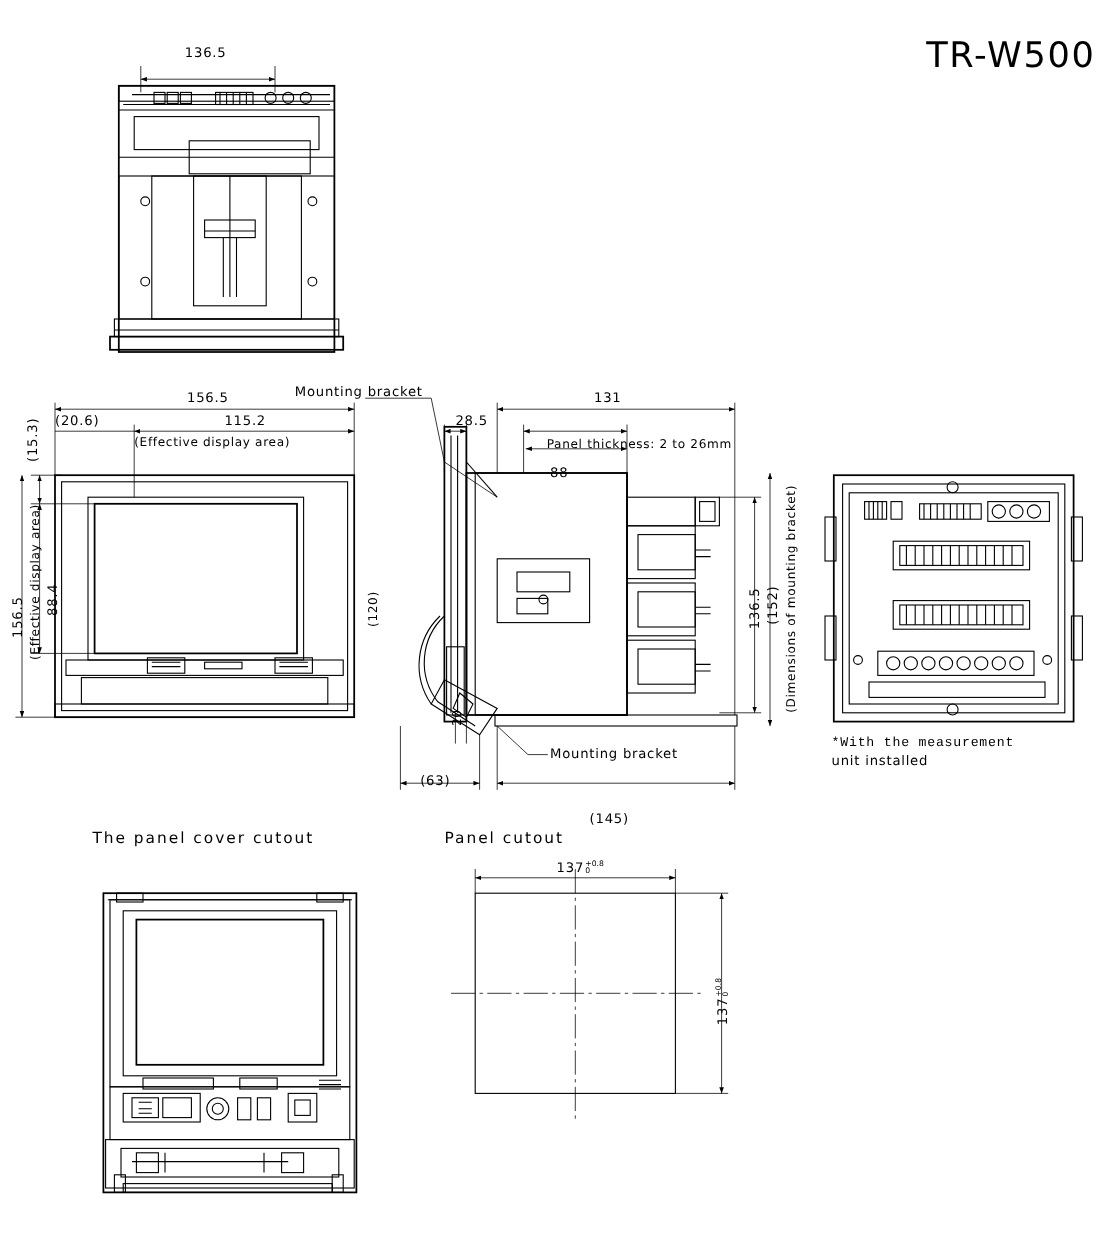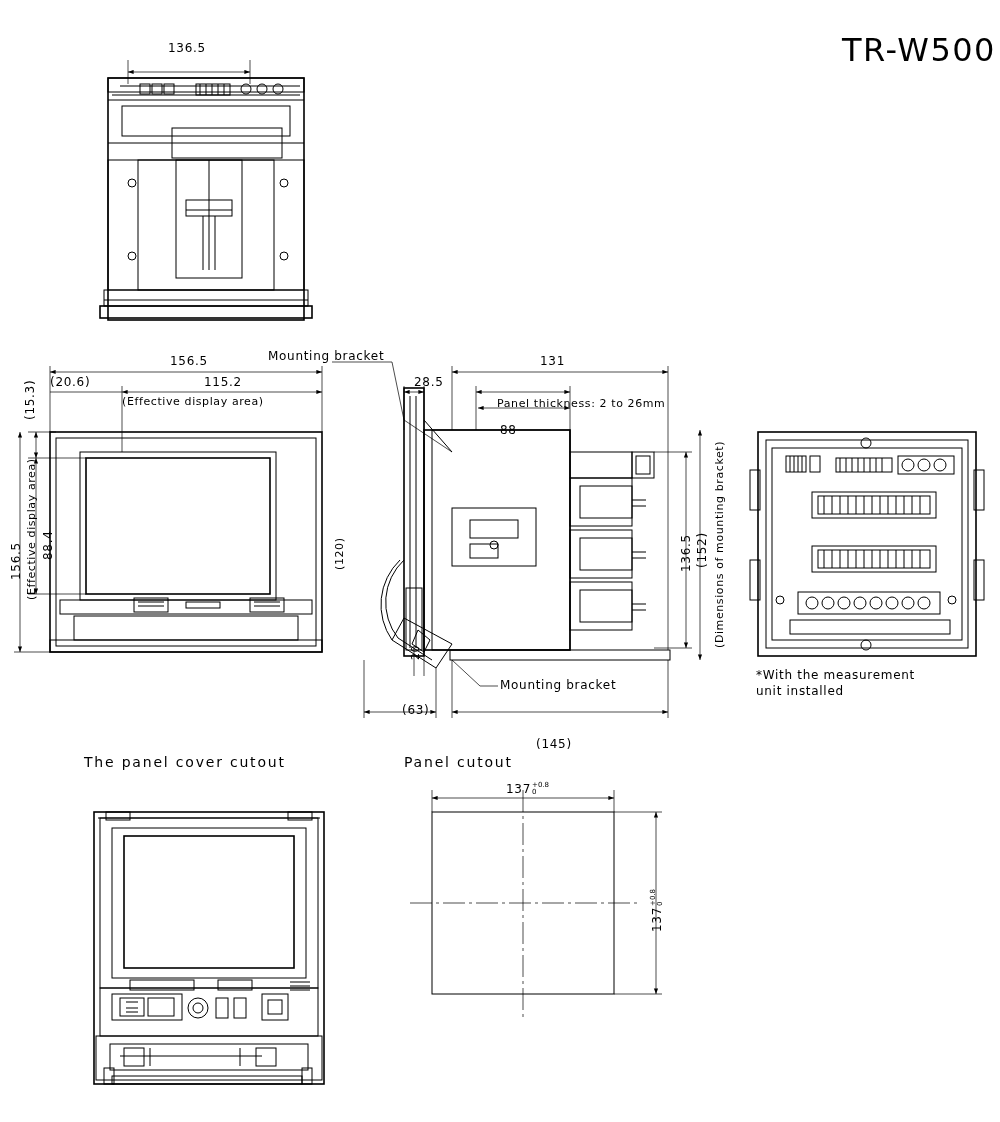--- a/index.html
+++ b/index.html
@@ -356,25 +356,25 @@
   <div class="lbl" style="left:268px; top:350px;">Mounting bracket</div>
   <div class="lbl" style="left:540px; top:355px;">131</div>
   <div class="lbl" style="left:414px; top:376px;">28.5</div>
   <div class="lbl" style="left:500px; top:376px;margin-top:48px;">88</div>
   <div class="lbl small" style="left:468px; top:398px;margin-left:29px;">Panel thickness: 2 to 26mm</div>
   <div class="lbl vert" style="left:680px; top:572px;">136.5</div>
   <div class="lbl vert" style="left:696px; top:568px;">(152)</div>
   <div class="lbl small vert" style="left:714px; top:648px;">(Dimensions of mounting bracket)</div>
   <div class="lbl small vert" style="left:334px; top:570px;">(120)</div>
   <div class="lbl small vert" style="left:410px; top:660px;">20</div>
-  <div class="lbl" style="left:402px; top:704px;">(63)</div>
+  <div class="lbl" style="left:382px; top:704px;">(63)</div>
   <div class="lbl" style="left:536px; top:704px;margin-top:34px;">(145)</div>
   <div class="lbl" style="left:500px; top:679px;">Mounting bracket</div>
 
-  <div class="lbl noteblk" style="left:756px; top:668px;">*With the measurement</div>
+  <div class="lbl noteblk" style="left:756px; top:668px;font-family:Liberation Mono, monospace;">*With the measurement</div>
   <div class="lbl noteblk" style="left:756px; top:684px;">unit installed</div>
 
   <div class="lbl head" style="left:84px; top:754px;">The panel cover cutout</div>
   <div class="lbl head" style="left:404px; top:754px;">Panel cutout</div>
 
   <div class="lbl" style="left:506px; top:782px;">
     <span>137</span><span class="sup"><span>+0.8</span><span>0</span></span>
   </div>
 
   <div class="lbl vert" style="left:650px; top:932px;">

